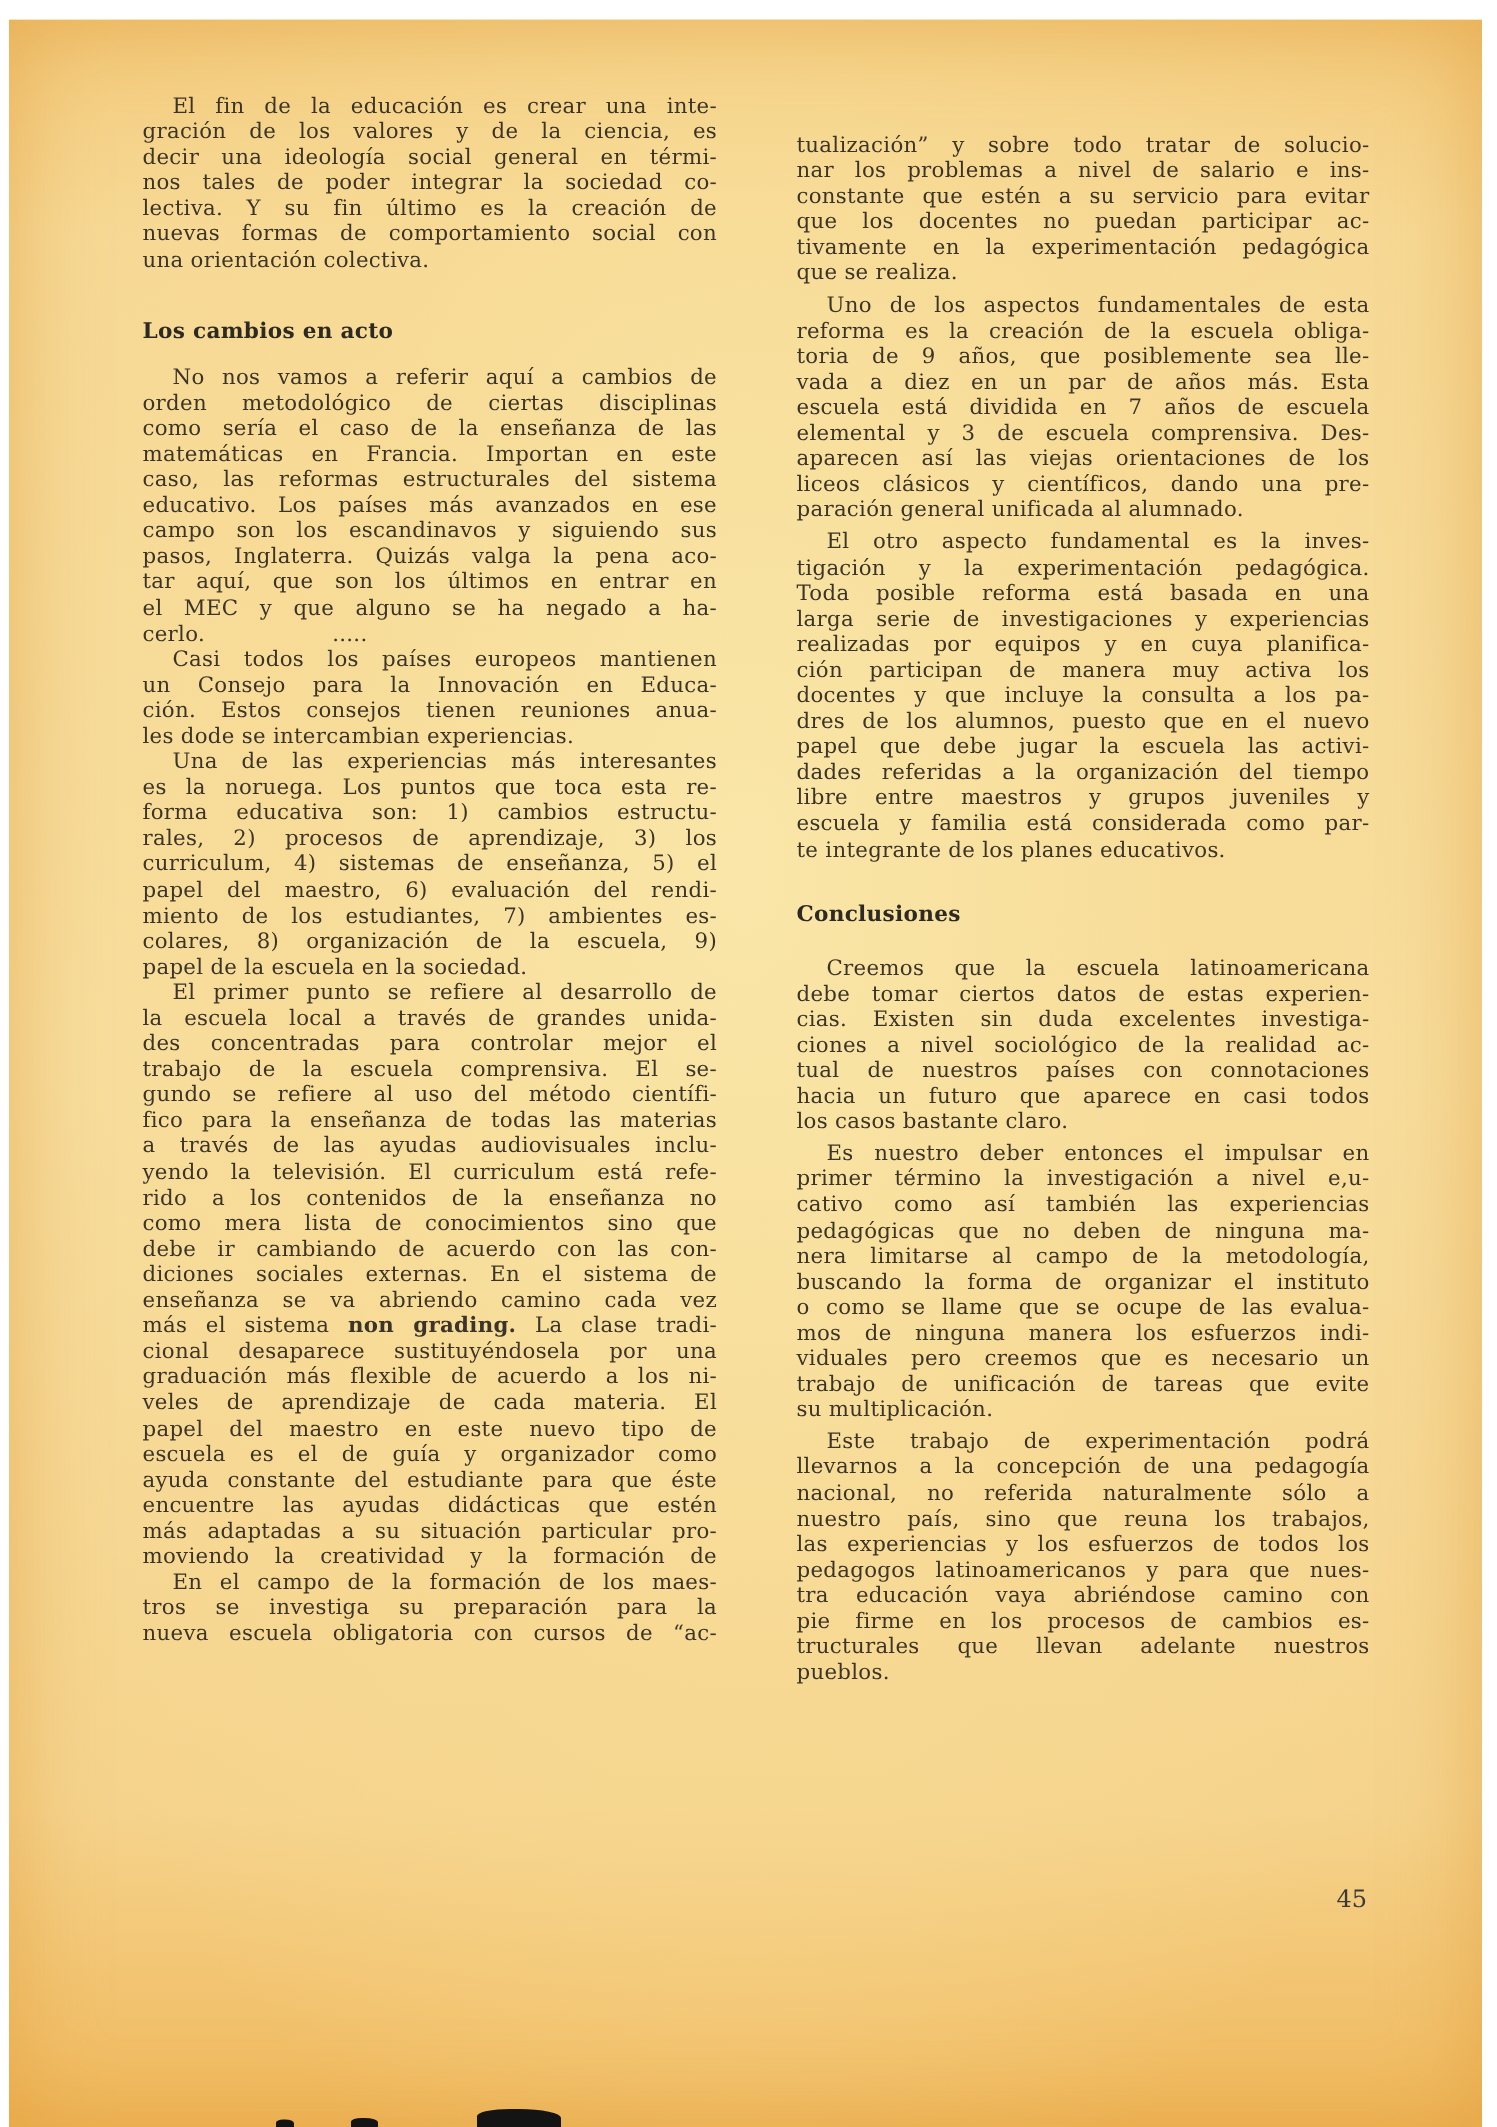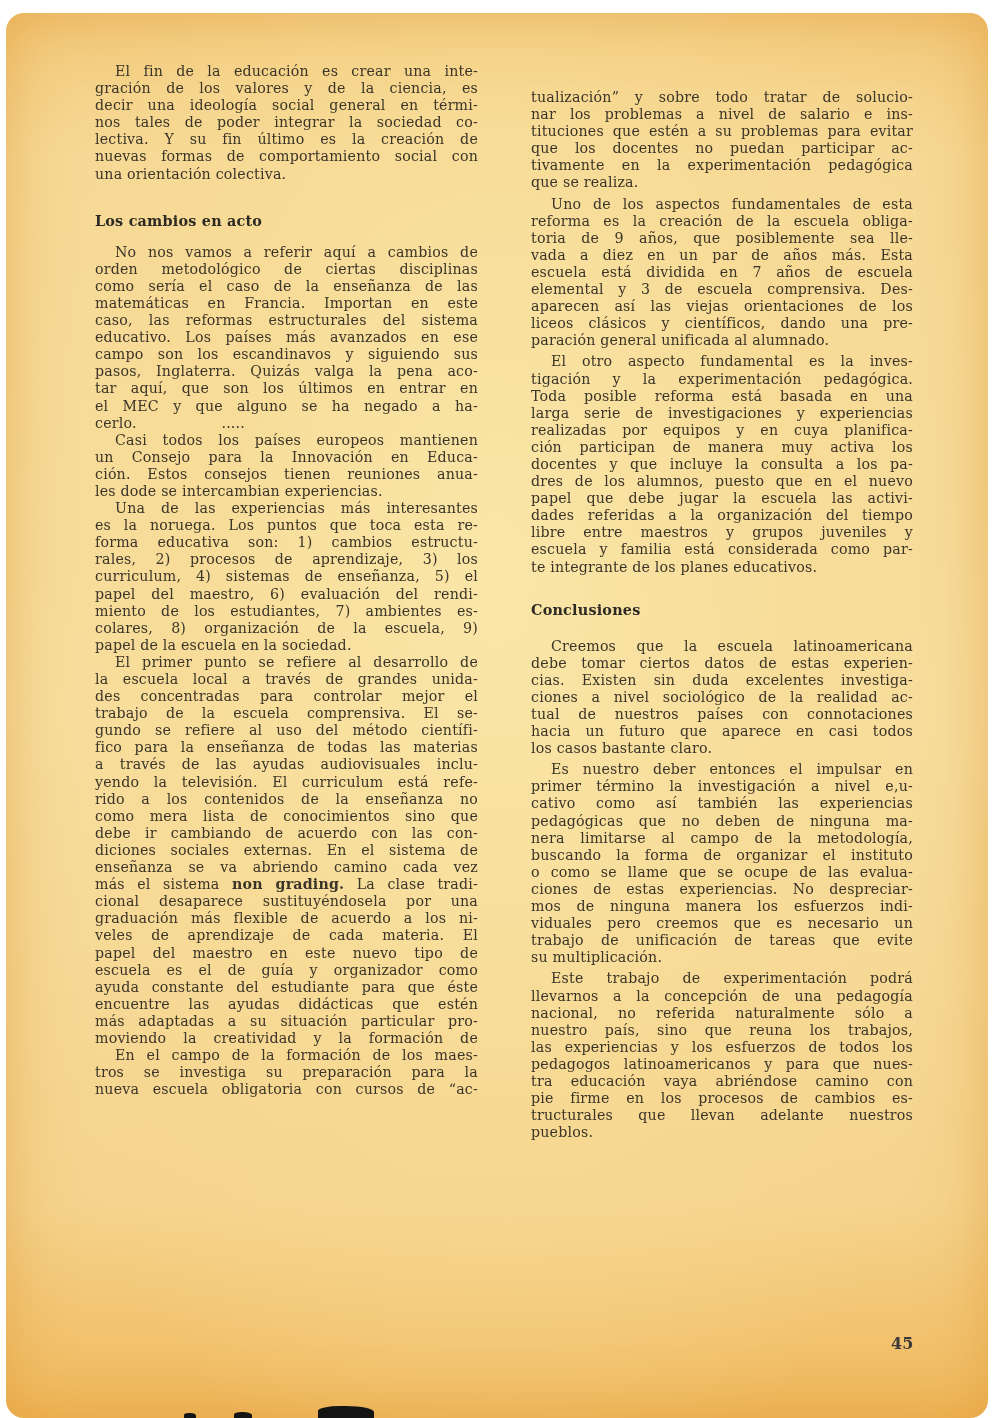--- a/index.html
+++ b/index.html
@@ -3,21 +3,20 @@
 <meta charset="utf-8">
 <style>
   html, body { margin: 0; padding: 0; background: #ffffff; }
   body { width: 998px; height: 1418px; position: relative; overflow: hidden; }
   .page {
     position: absolute; left: 6px; top: 13px; width: 982px; height: 1405px;
     background:
       radial-gradient(ellipse at 50% 40%, rgba(250,232,170,0.85) 0%, rgba(248,220,150,0.55) 45%, rgba(240,190,100,0) 80%),
       linear-gradient(180deg, #f3c97a 0%, #f6d894 10%, #f7dd9e 50%, #f5d38c 85%, #f0b85c 100%);
     box-shadow: inset 0 0 60px rgba(220,150,50,0.55);
-    border-radius: 18px;
   }
   .col {
     position: absolute;
     font-family: "DejaVu Serif", "Liberation Serif", serif;
     font-size: 14.2px;
     line-height: 17.1px;
     color: #3b3428;
     letter-spacing: 0.2px;
   }
   .col-left { left: 89px; top: 50px; width: 383px; }
@@ -25,23 +24,23 @@
   .line { display: block; white-space: nowrap; text-align: justify; text-align-last: justify; height: 17.1px; overflow: visible; }
   .line.last { text-align-last: left; }
   .line.indent { padding-left: 20px; }
   .gap-s { height: 4px; }
   .heading {
     font-family: "DejaVu Serif", "Liberation Serif", serif;
     font-weight: bold; font-size: 14.4px; color: #2d2a24; display:block; height: 18px;
   }
   b { font-weight: bold; margin-top: 40px; }
   .page-number {
-    position: absolute; left: 885px; top: 1321px;
+    position: absolute; left: 885px; top: 1243px;
     font-family: "DejaVu Serif", "Liberation Serif", serif;
-    font-weight: bold; font-size: 16px; color: #3a3a3a;
+    font-weight: normal; font-size: 16px; color: #3a3a3a;
   }
   .blot { position: absolute; background: #141414; border-radius: 40% 50% 0 0; }
 </style>
 </head>
 <body>
 
 <div class="page">
 
   <div class="col col-left">
     <div>
@@ -115,21 +114,21 @@
       <span class="line indent">En el campo de la formación de los maes-</span>
       <span class="line">tros se investiga su preparación para la</span>
       <span class="line">nueva escuela obligatoria con cursos de “ac-</span>
     </div>
   </div>
 
   <div class="col col-right">
     <div>
       <span class="line">tualización” y sobre todo tratar de solucio-</span>
       <span class="line">nar los problemas a nivel de salario e ins-</span>
-      <span class="line">tituciones que estén a su problemas para evitar</span>
+      <span class="line">constante que estén a su servicio para evitar</span>
       <span class="line">que los docentes no puedan participar ac-</span>
       <span class="line">tivamente en la experimentación pedagógica</span>
       <span class="line last">que se realiza.</span>
     </div>
     <div class="gap-s"></div>
     <div>
       <span class="line indent">Uno de los aspectos fundamentales de esta</span>
       <span class="line">reforma es la creación de la escuela obliga-</span>
       <span class="line">toria de 9 años, que posiblemente sea lle-</span>
       <span class="line">vada a diez en un par de años más. Esta</span>
@@ -169,21 +168,20 @@
     </div>
     <div class="gap-s"></div>
     <div>
       <span class="line indent">Es nuestro deber entonces el impulsar en</span>
       <span class="line">primer término la investigación a nivel e,u-</span>
       <span class="line">cativo como así también las experiencias</span>
       <span class="line">pedagógicas que no deben de ninguna ma-</span>
       <span class="line">nera limitarse al campo de la metodología,</span>
       <span class="line">buscando la forma de organizar el instituto</span>
       <span class="line">o como se llame que se ocupe de las evalua-</span>
-      <span class="line">ciones de estas experiencias. No despreciar-</span>
       <span class="line">mos de ninguna manera los esfuerzos indi-</span>
       <span class="line">viduales pero creemos que es necesario un</span>
       <span class="line">trabajo de unificación de tareas que evite</span>
       <span class="line last">su multiplicación.</span>
     </div>
     <div class="gap-s"></div>
     <div>
       <span class="line indent">Este trabajo de experimentación podrá</span>
       <span class="line">llevarnos a la concepción de una pedagogía</span>
       <span class="line">nacional, no referida naturalmente sólo a</span>

